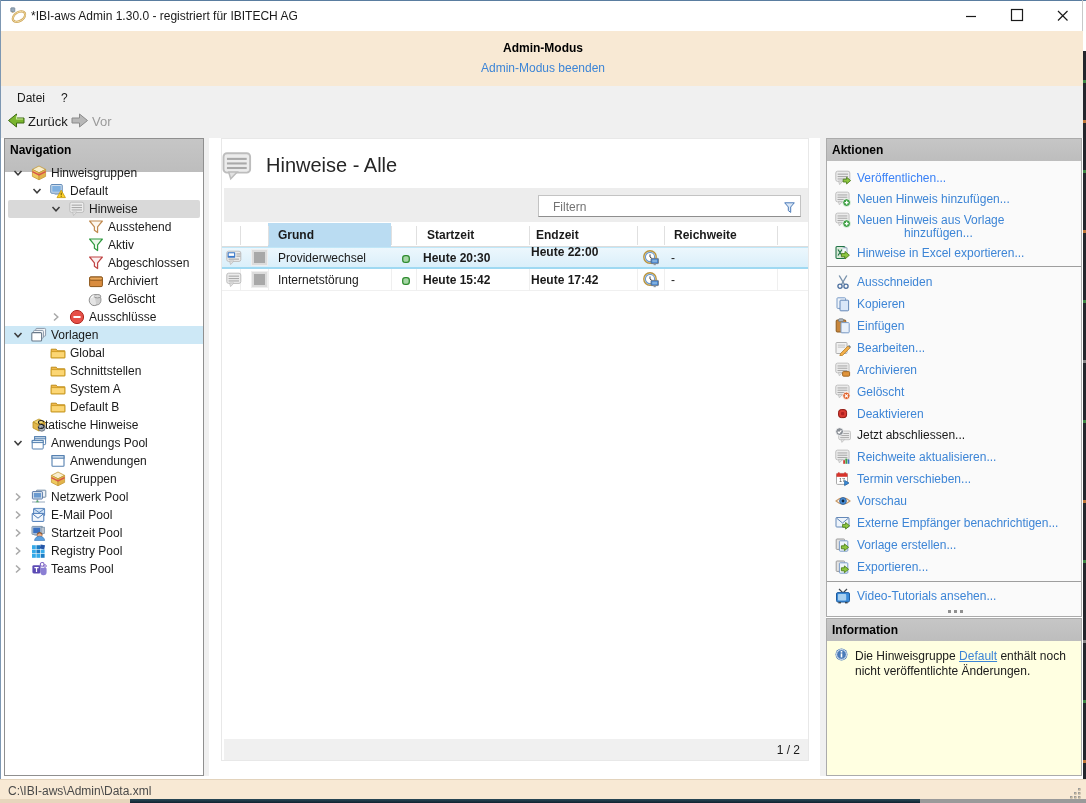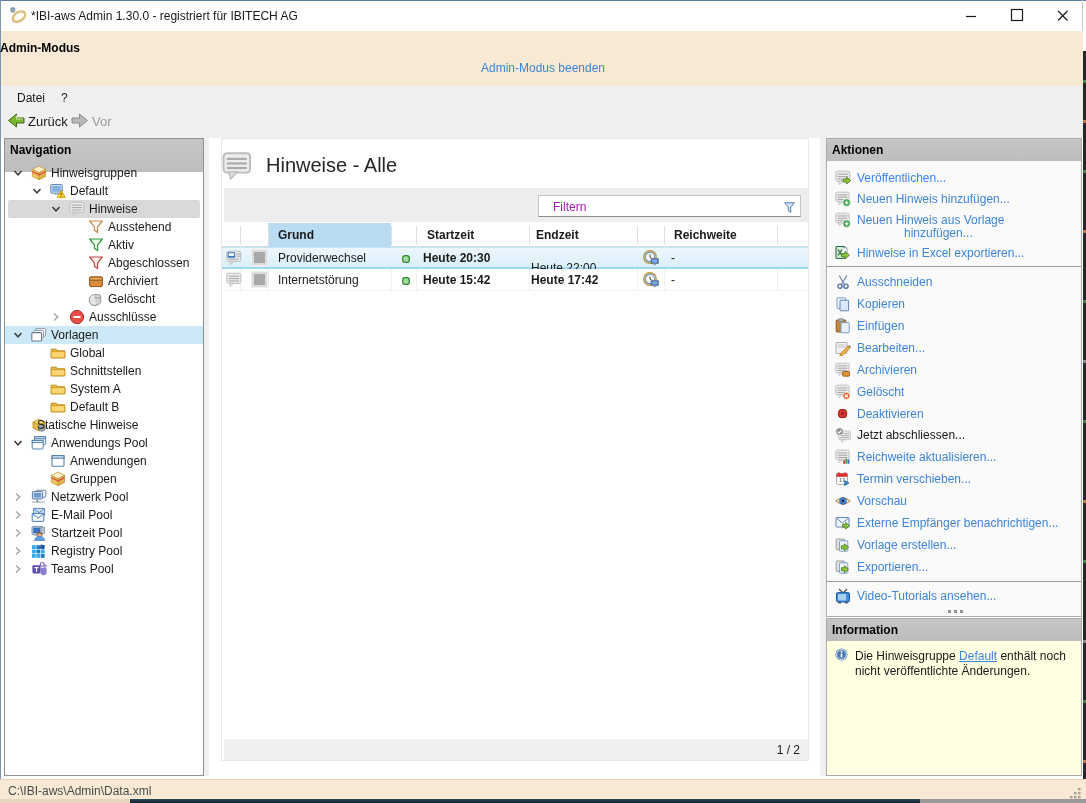--- a/index.html
+++ b/index.html
@@ -34,21 +34,21 @@
       <path d="M3.2 5.6 l-1.8 -2.4" stroke="#caa152" stroke-width="1.4"></path>
       <rect x="0.8" y="0.8" width="4" height="4" rx="0.6" fill="#98aabc" stroke="#6c7f92" stroke-width="0.7"></rect>
     </svg></div>
 <div class="abs" style="left:31px;top:9px;font-size:12px;color:#1a1a1a">*IBI-aws Admin 1.30.0 - registriert für IBITECH AG</div>
 <svg class="abs" style="left:962px;top:8px" width="110" height="16" viewBox="0 0 110 16">
     <path d="M4 8.5 h10" stroke="#1a1a1a" stroke-width="1.2"></path>
     <rect x="49.5" y="1.5" width="11" height="11" fill="none" stroke="#1a1a1a" stroke-width="1.2"></rect>
     <path d="M96 3 l9.5 9.5 M105.5 3 l-9.5 9.5" stroke="#1a1a1a" stroke-width="1.2"></path>
   </svg>
 <div class="abs" style="left:1px;top:31px;width:1082px;height:55px;background:#f8e9d4"></div>
-<div class="abs" style="left:0;top:41px;width:1086px;font-weight:bold;color:#000">Admin-Modus</div>
+<div class="abs" style="left:0;top:41px;width:1086px;text-align:center;font-weight:bold;color:#000">Admin-Modus</div>
 <div class="abs" style="left:0;top:61px;width:1086px;text-align:center;color:#3d85d6">Admin-Modus beenden</div>
 <div class="abs" style="left:1px;top:86px;width:1082px;height:52px;background:#f0f0f0"></div>
 <div class="abs" style="left:17px;top:91px;color:#1a1a1a">Datei</div>
 <div class="abs" style="left:61px;top:91px;color:#1a1a1a">?</div>
 <svg class="abs" style="left:7px;top:112px" width="18" height="17" viewBox="0 0 18 17">
     <path d="M9.5 2 v4 h7.5 v5 h-7.5 v4 L1.5 8.5 Z" fill="#7ab52e" stroke="#3e6b14" stroke-width="1"></path>
     <path d="M9.5 3.6 v3.4 h6.5" fill="none" stroke="#c8e89a" stroke-width="1.1"></path>
   </svg>
 <div class="abs" style="left:28px;top:114px;font-size:13px;color:#1a1a1a">Zurück</div>
 <svg class="abs" style="left:71px;top:112px" width="18" height="17" viewBox="0 0 18 17">
@@ -255,21 +255,21 @@
         <rect x="0.8" y="1.2" width="14" height="10.2" rx="1.8" fill="#ececec" stroke="#bdbdbd" stroke-width="1"></rect>
         <path d="M3.5 11 L8 11 L4.6 14.6 Z" fill="#e2e2e2" stroke="#bdbdbd" stroke-width="0.8"></path>
         <rect x="2.6" y="3.6" width="10.4" height="1.1" fill="#a9a9a9"></rect>
         <rect x="2.6" y="6.0" width="10.4" height="1.1" fill="#a9a9a9"></rect>
         <rect x="2.6" y="8.4" width="10.4" height="1.1" fill="#a9a9a9"></rect>
       </g>
     </svg></div>
 <div class="abs" style="left:266px;top:154px;font-size:20px;color:#262626">Hinweise - Alle</div>
 <div class="abs" style="left:224px;top:188px;width:584px;height:34px;background:#ededed"></div>
 <div class="abs" style="left:538px;top:195px;width:263px;height:22px;background:#fff;border:1px solid #c3c3c3;border-bottom:1px solid #8e8e8e"></div>
-<div class="abs" style="left:553px;top:200px;color:#a21caf">Filtern</div>
+<div class="abs" style="left:553px;top:200px;color:#737373">Filtern</div>
 <svg class="abs" style="left:784px;top:202px" width="11" height="11" viewBox="0 0 11 11">
     <path d="M0.7 0.8 H10.3 L6.7 5 V10.4 L4.3 8.6 V5 Z" fill="#dce8f6" stroke="#4a7ab8" stroke-width="1"></path>
   </svg>
 <div class="abs" style="left:222px;top:223px;width:586px;height:24px;background:#fff;border-bottom:1px solid #dcdcdc"></div>
 <div class="abs" style="left:268px;top:223px;width:123px;height:24px;background:#badcf2"></div>
 <div class="abs" style="left:240px;top:226px;width:1px;height:19px;background:#e0e0e0"></div>
 <div class="abs" style="left:268px;top:226px;width:1px;height:19px;background:#e0e0e0"></div>
 <div class="abs" style="left:391px;top:226px;width:1px;height:19px;background:#e0e0e0"></div>
 <div class="abs" style="left:416px;top:226px;width:1px;height:19px;background:#e0e0e0"></div>
 <div class="abs" style="left:529px;top:226px;width:1px;height:19px;background:#e0e0e0"></div>
@@ -291,21 +291,21 @@
       <rect x="10.4" y="3.4" width="4" height="1.1" fill="#a9a9a9"></rect>
       <rect x="10.4" y="5.6" width="4" height="1.1" fill="#a9a9a9"></rect>
       <rect x="2.6" y="8.6" width="10.4" height="1.1" fill="#a9a9a9"></rect>
     </svg></div>
 <div class="abs" style="left:252px;top:250px;width:15px;height:15px;background:#a8a8a8;border:2px solid #dcdcdc;outline:1px solid #efefef"></div>
 <div class="abs" style="left:278px;top:251px">Providerwechsel</div>
 <svg class="abs" style="left:402px;top:255px" width="8" height="8" viewBox="0 0 8 8">
     <rect x="0.7" y="0.7" width="6.6" height="6.6" rx="2.4" fill="#a5d6a5" stroke="#2e8b2e" stroke-width="1.3"></rect>
   </svg>
 <div class="abs" style="left:423px;top:251px;font-weight:bold">Heute 20:30</div>
-<div class="abs" style="left:531px;top:261px;font-weight:normal">Heute 22:00</div>
+<div class="abs" style="left:531px;top:245px;font-weight:bold">Heute 22:00</div>
 <div class="abs" style="left:643px;top:250px"><svg width="16" height="16" viewBox="0 0 16 16" style="">
       <circle cx="7" cy="7" r="6.2" fill="#f6edd4" stroke="#b89440" stroke-width="1.4"></circle>
       <circle cx="7" cy="7" r="4.6" fill="#fff" stroke="#6a9ad0" stroke-width="1.1"></circle>
       <path d="M7 4.4 V7 L9 8.6" stroke="#404040" stroke-width="1" fill="none"></path>
       <rect x="8" y="8.4" width="7.4" height="5.2" rx="0.6" fill="#3a78c8" stroke="#707a84" stroke-width="0.9"></rect>
       <rect x="9.2" y="9.6" width="5" height="2.8" fill="#7fb0e0"></rect>
       <rect x="10.6" y="13.6" width="2.2" height="1.6" fill="#8a949e"></rect>
     </svg></div>
 <div class="abs" style="left:671px;top:251px">-</div>
 <div class="abs" style="left:222px;top:269px;width:586px;height:22px;background:#fff;border-bottom:1px solid #f0f0f0"></div>

